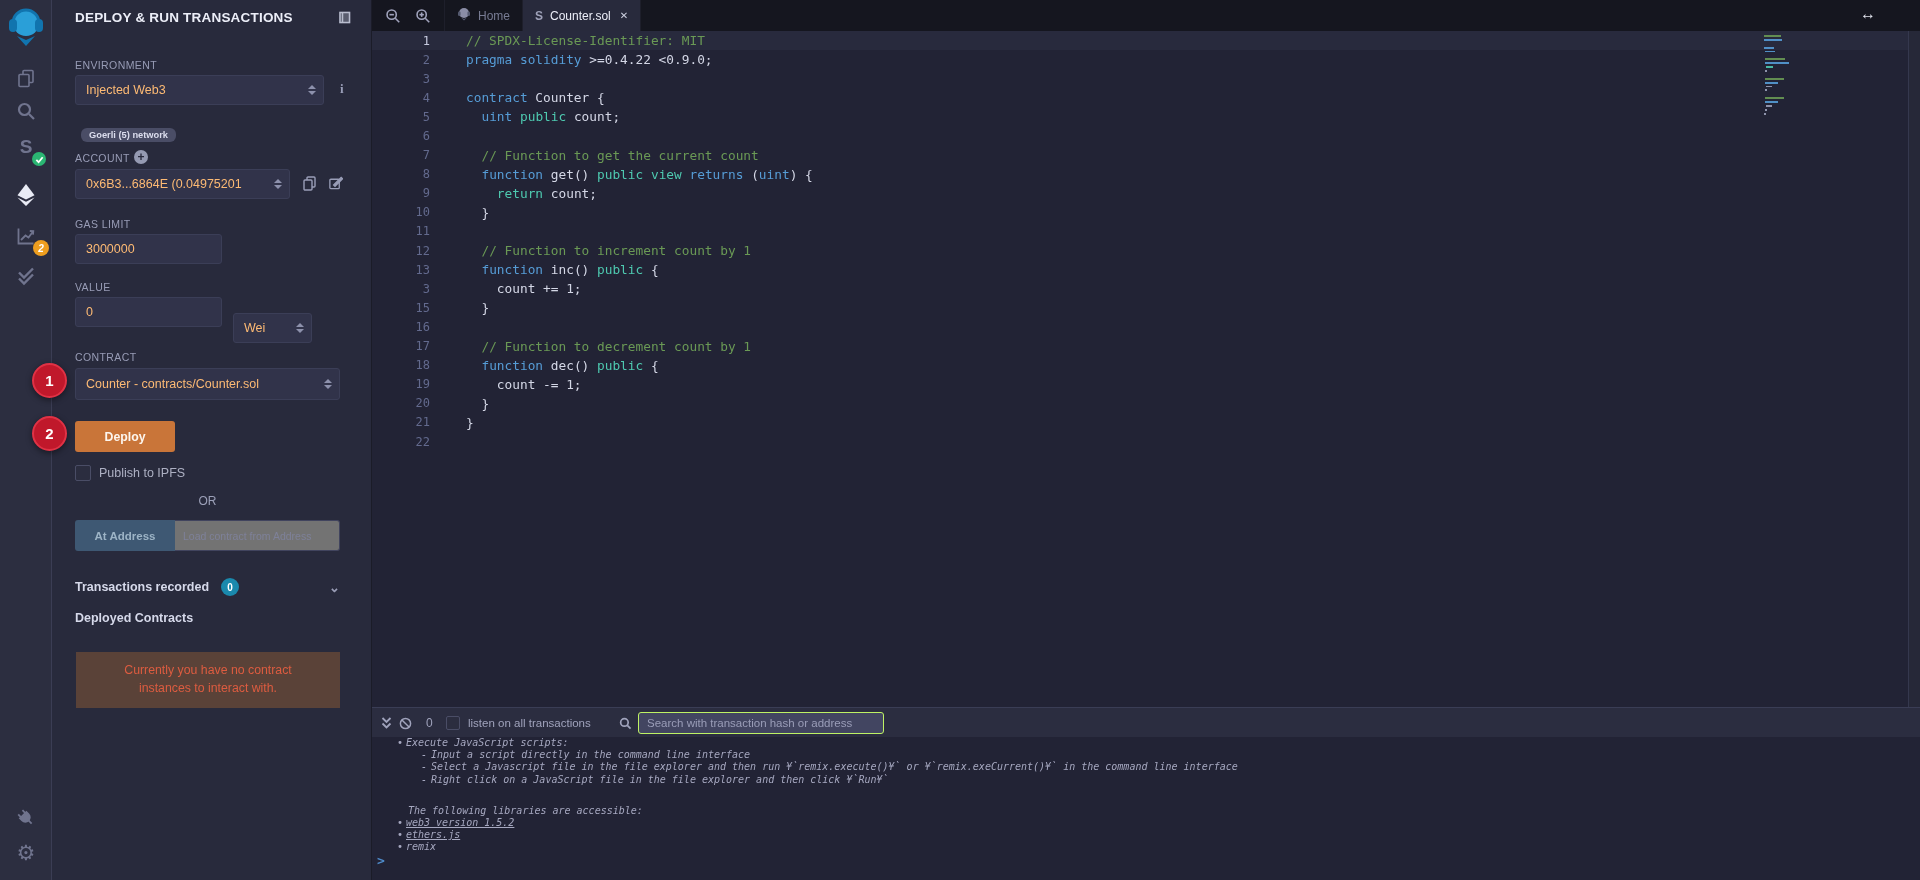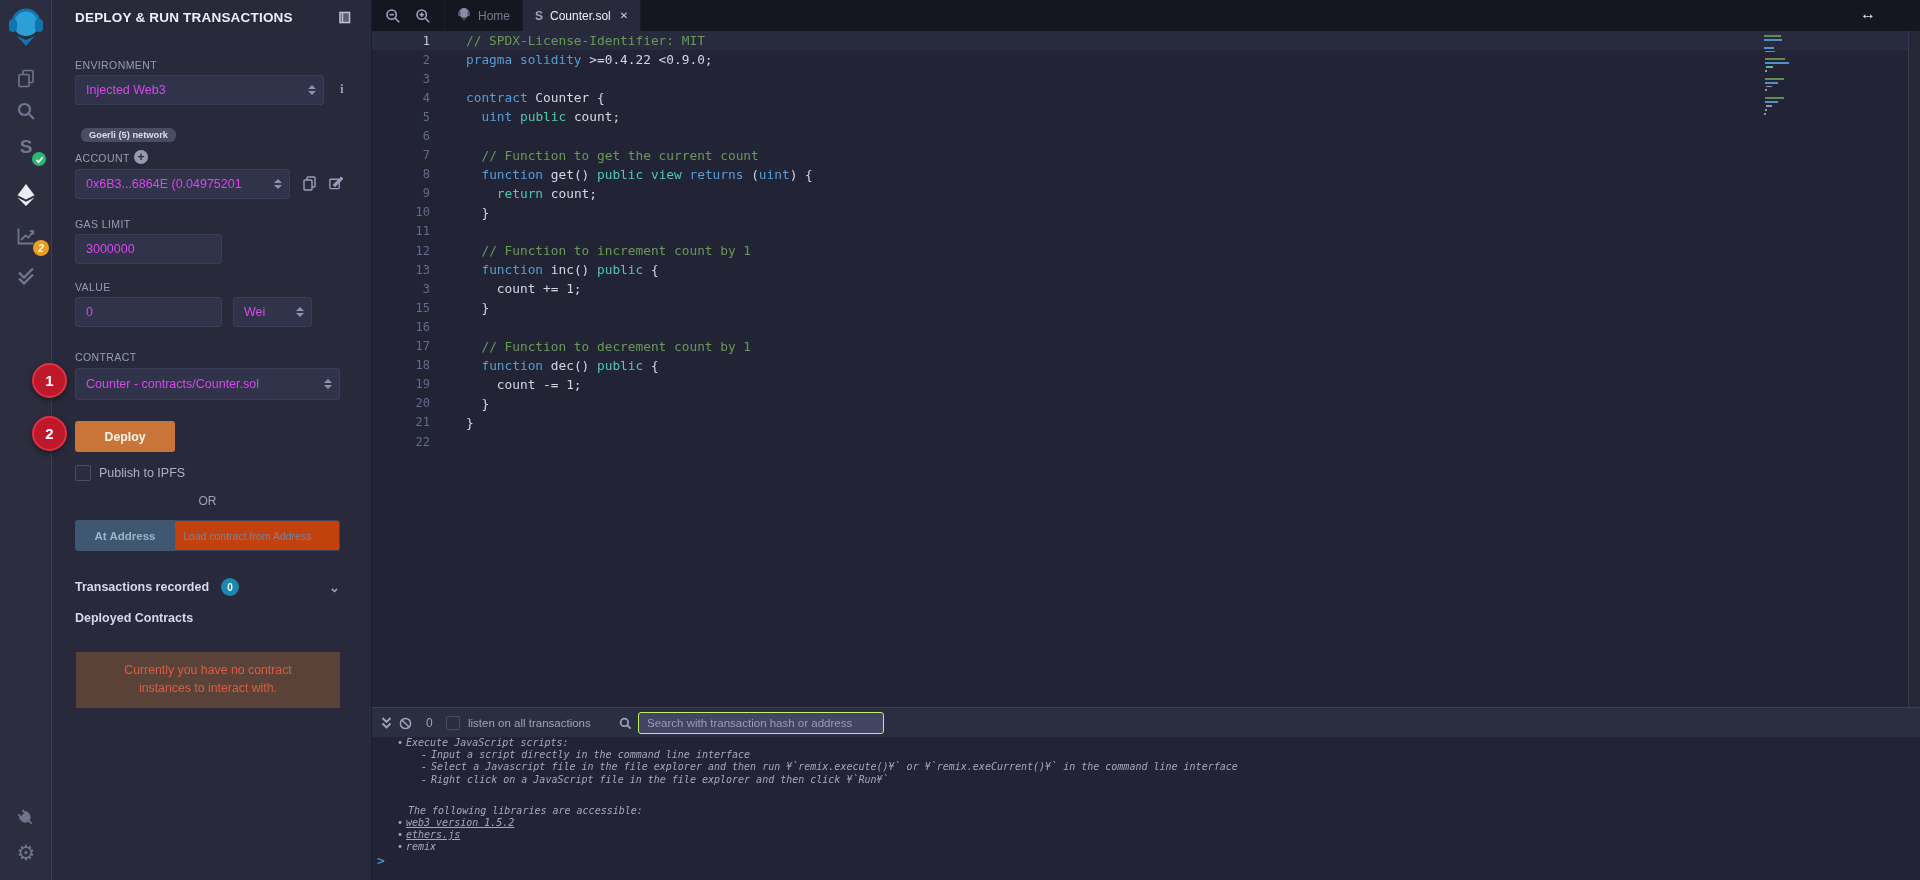--- a/index.html
+++ b/index.html
@@ -26,21 +26,21 @@
 
   
   .panel { position:absolute; left:52px; top:0; width:319px; height:880px;
     background:#282a3c; z-index:4; }
   .panel-title { position:absolute; left:23px; top:10px; color:#eceef8;
     font-size:13.5px; font-weight:600; letter-spacing:.2px; }
   .book-icon { position:absolute; left:286px; top:10px; color:#b9bdcf; }
   .flabel { position:absolute; left:23px; color:#989cb6; font-size:10.5px;
     font-weight:normal; letter-spacing:.4px; }
   .sel, .tinput { position:absolute; background:#31334a; border:1px solid #3b3e57;
-    border-radius:3px; color:#d946ef; font-size:12.5px; }
+    border-radius:3px; color:#fdba74; font-size:12.5px; }
   .sel { display:flex; align-items:center; padding:0 20px 0 10px; cursor:pointer;
     white-space:nowrap; overflow:hidden; }
   .sel .txt { overflow:hidden; white-space:nowrap; }
   .stepper { position:absolute; right:7px; top:50%; transform:translateY(-50%);
     display:flex; flex-direction:column; gap:2px; }
   .stepper i { display:block; width:0; height:0; border-left:4px solid transparent;
     border-right:4px solid transparent; }
   .stepper .up { border-bottom:4px solid #8d91ac; }
   .stepper .dn { border-top:4px solid #8d91ac; }
   .tinput { padding:0 10px; font-family:"Liberation Sans",sans-serif; outline:none; }
@@ -58,21 +58,21 @@
   .chkbox { width:16px; height:16px; background:#2b2d3f; border:1px solid #4a4d66;
     border-radius:2px; display:inline-block; cursor:pointer; }
   .pub-row { position:absolute; left:23px; top:465px; display:flex; align-items:center; gap:8px;
     color:#adb0c3; font-size:12.5px; }
   .or-div { position:absolute; left:23px; top:494px; width:265px; text-align:center;
     color:#9ca0b8; font-size:12px; }
   .ataddr-row { position:absolute; left:23px; top:520px; display:flex; }
   .ataddr-btn { width:100px; height:31px; background:#3e5873; border:none;
     border-radius:3px 0 0 3px; color:#9db4c6; font-size:11.5px; font-weight:bold;
     cursor:pointer; font-family:"Liberation Sans",sans-serif; }
-  .ataddr-input { width:165px; height:31px; background:#c2410c; border:1px solid #41445e;
+  .ataddr-input { width:165px; height:31px; background:#737373; border:1px solid #41445e;
     border-left:none; border-radius:0 3px 3px 0; color:#c9cde0; padding:0 8px;
     font-size:10.5px; outline:none; font-family:"Liberation Sans",sans-serif; }
   .ataddr-input::placeholder { color:#7e8199; }
   .tx-row { position:absolute; left:23px; top:578px; width:265px; display:flex;
     align-items:center; color:#d6d9ea; font-size:12.5px; font-weight:bold; }
   .count-badge { margin-left:12px; width:18px; height:18px; border-radius:50%;
     background:#1a89ad; color:#fff; font-size:10px; font-weight:bold; display:flex;
     align-items:center; justify-content:center; }
   .collapse-ico { margin-left:auto; color:#9a9db6; font-size:13px; cursor:pointer; }
   .deployed-lbl { position:absolute; left:23px; top:611px; color:#d6d9ea;
@@ -259,21 +259,21 @@
         <rect x="2" y="4" width="10" height="10" rx="1"></rect>
           <path d="M6 10 L14 2 L15.5 3.5 L7.5 11.5 Z" fill="currentColor"></path>
       </svg>
     </span>
 
     <div class="flabel" style="top:218px">GAS LIMIT</div>
     <input class="tinput" style="left: 23px; top: 234px; width: 147px; height: 30px;" value="3000000">
 
     <div class="flabel" style="top:281px">VALUE</div>
     <input class="tinput" style="left: 23px; top: 297px; width: 147px; height: 30px;" value="0">
-    <div class="sel" style="left:181px;top:297px;width:79px;height:30px;">
+    <div class="sel" style="left:181px;top:313px;width:79px;height:30px;">
       <span class="txt">Wei</span>
       <span class="stepper">
           <i class="up"></i>
           <i class="dn"></i>
         </span>
     </div>
 
     <div class="flabel" style="top:351px">CONTRACT</div>
     <div class="sel" style="left:23px;top:368px;width:265px;height:32px;">
       <span class="txt">Counter - contracts/Counter.sol</span>

